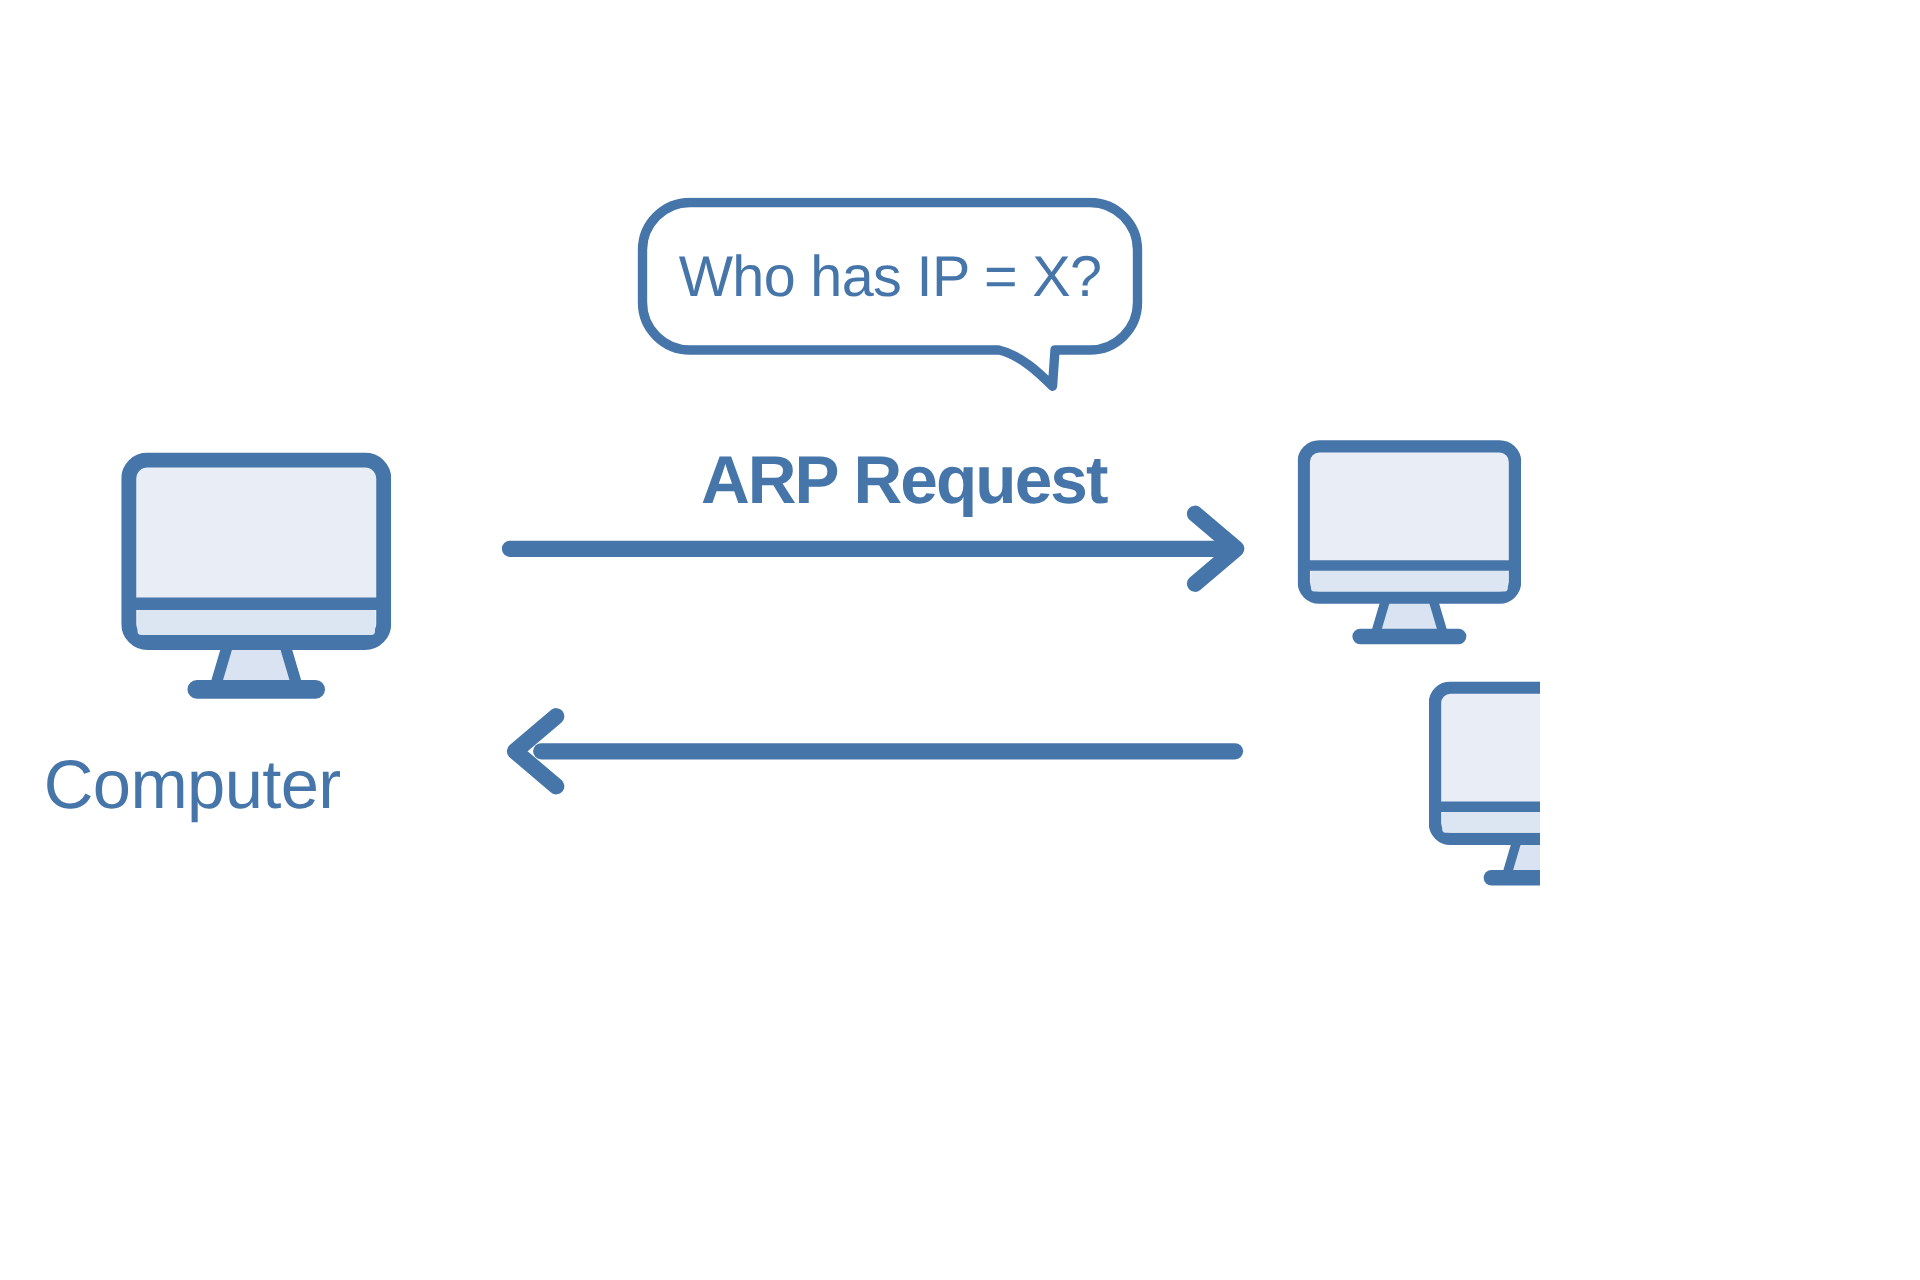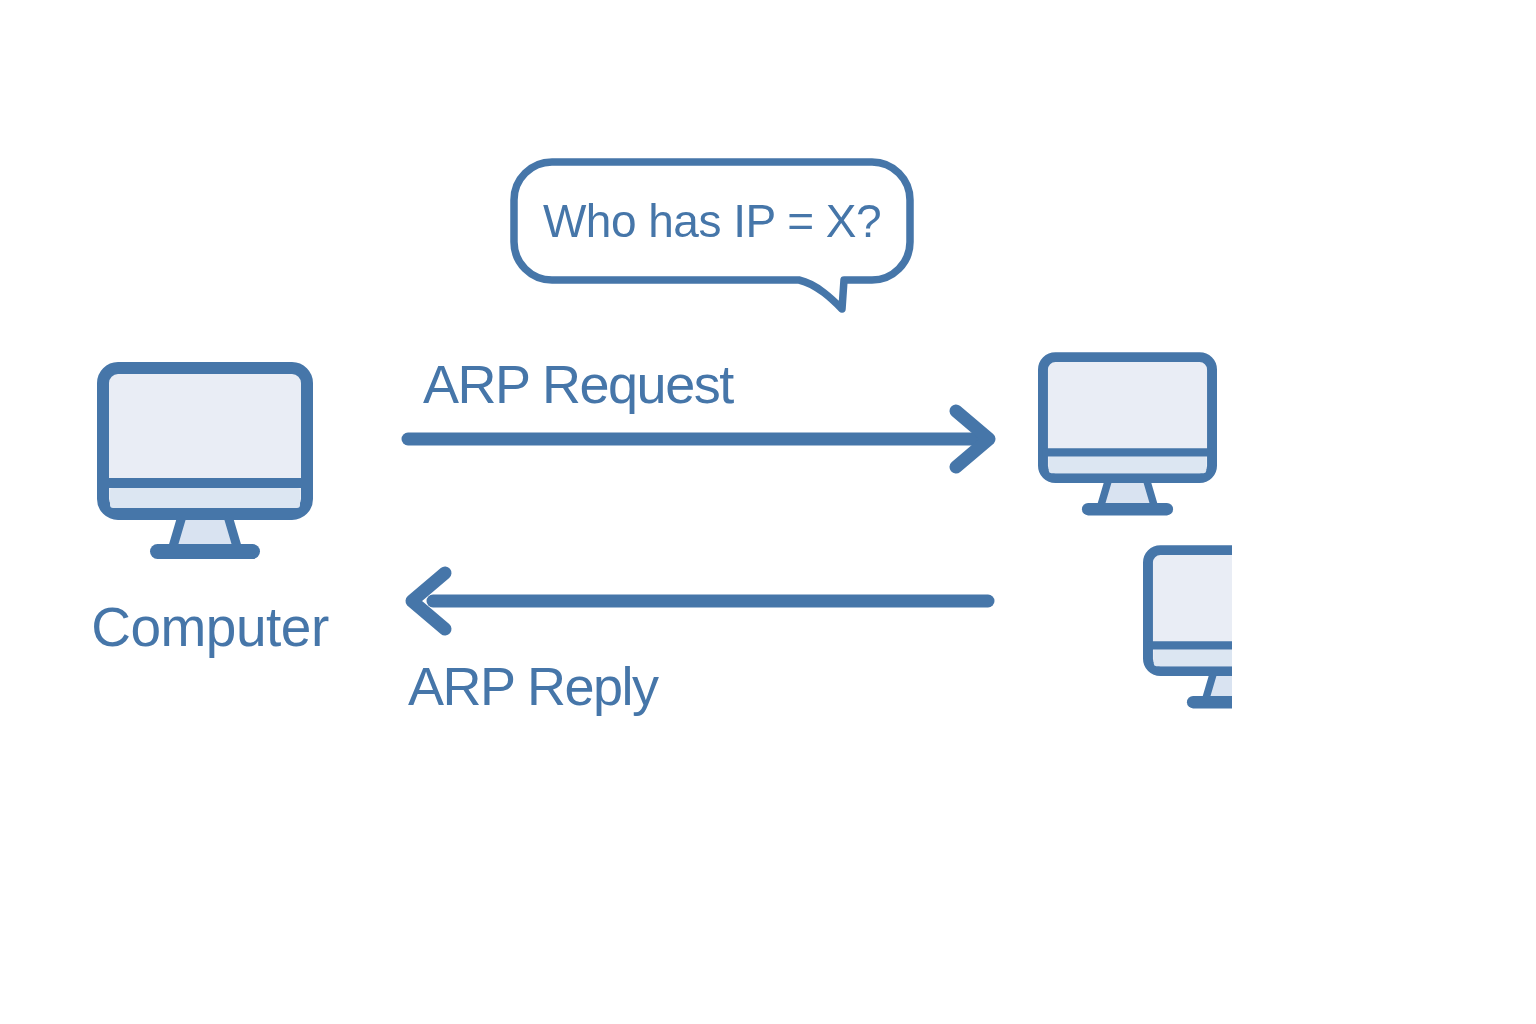--- a/index.html
+++ b/index.html
@@ -38,23 +38,24 @@
     color: var(--primary);
     font-size: 46px;
     letter-spacing: -0.5px;
     white-space: nowrap;
   }
 
   
   .flow-label {
     position: absolute;
     width: 600px;
+    text-align: center;
     color: var(--primary);
     font-size: 54px;
-    font-weight: 400;
+    font-weight: 700;
     letter-spacing: -1.5px;
     white-space: nowrap;
   }
 
   
   .arrow line, .arrow polyline {
     fill: none;
     stroke: var(--primary);
     stroke-width: 13;
     stroke-linecap: round;
@@ -64,21 +65,21 @@
   
   .mi-stand { fill: var(--stand-fill); stroke: var(--primary); stroke-width: 9; stroke-linejoin: round; }
   .mi-base  { fill: var(--primary); }
   .mi-body  { fill: var(--screen-fill); stroke: var(--primary); stroke-width: 12; }
   .mi-chin  { fill: var(--chin-fill); }
   .mi-divider { stroke: var(--primary); stroke-width: 10; }
 
   .node-label {
     position: absolute;
     width: 350px;
-    text-align: center;
+    text-align: left;
     color: var(--primary);
     font-size: 55px;
     font-weight: 400;
     letter-spacing: -0.5px;
     white-space: nowrap;
   }
 </style>
 </head>
 <body>
 
@@ -115,21 +116,20 @@
   <svg class="abs" style="left:97px; top:362px;" width="216" height="206">
     <use href="#monitor-icon"></use>
   </svg>
   <div class="node-label" style="left:35px; top:595px;">Computer</div>
 
   <svg class="arrow abs" style="left:398px; top:558px;" width="600" height="84" viewBox="0 0 600 84">
     <line x1="35" y1="43" x2="590" y2="43"></line>
     <polyline points="47,15 14,43 47,71"></polyline>
   </svg>
 
-  <div class="flow-label" style="left:408px; top:655px;">ARP Reply</div>
 
 
   <div>
     <svg class="abs" style="left:1038px; top:352px;" width="179" height="171">
       <use href="#monitor-icon"></use>
     </svg>
     <svg class="abs" style="left:1245px; top:352px;" width="179" height="171">
       <use href="#monitor-icon"></use>
     </svg>
     <svg class="abs" style="left:1143px; top:545px;" width="179" height="171">

